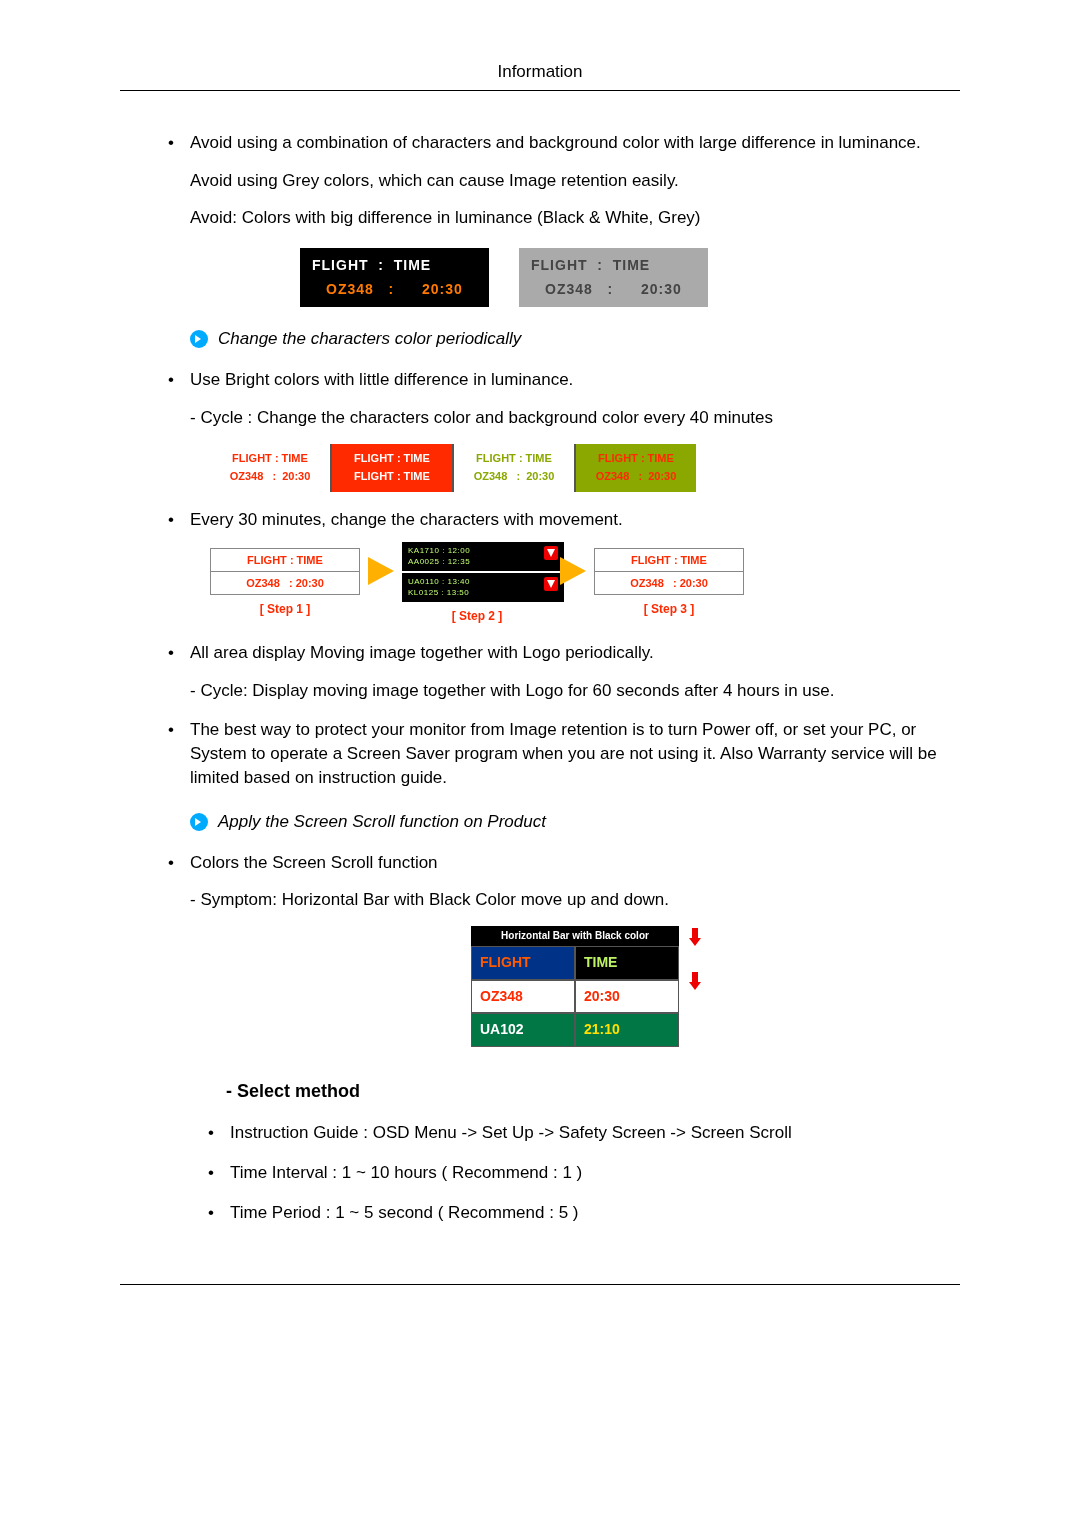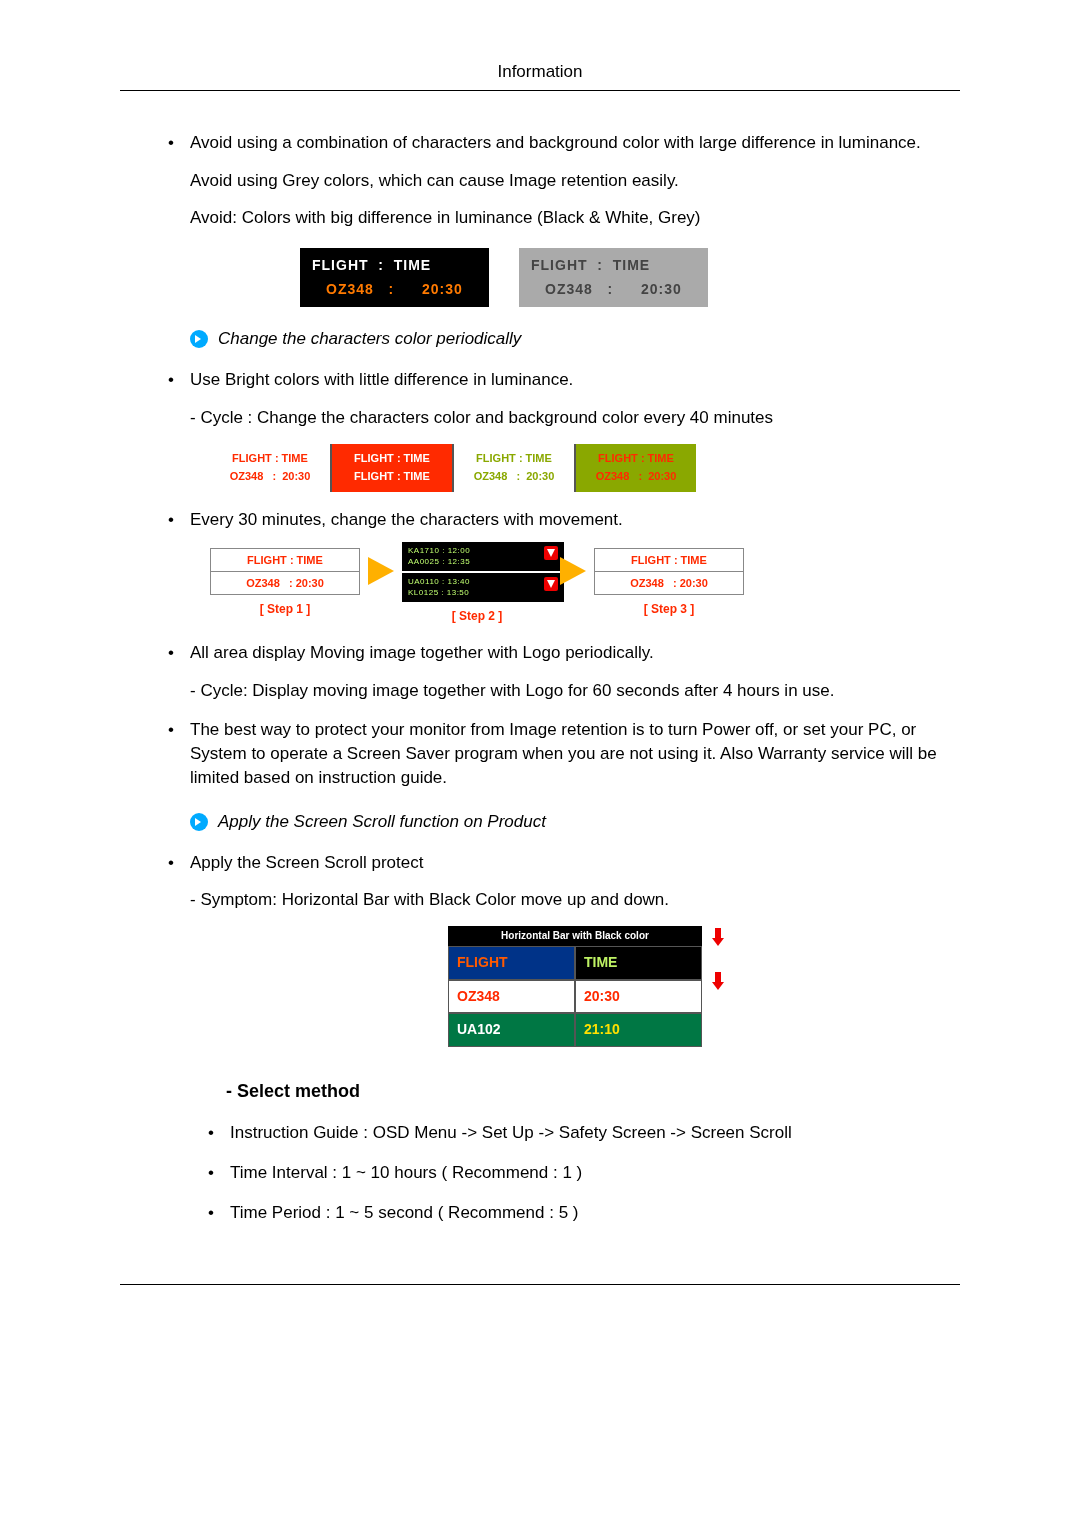--- a/index.html
+++ b/index.html
@@ -109,21 +109,21 @@
 .mid-black {
   width: 150px; background:#000; color:#c0ff70;
   font-size:8px; line-height:1.2; padding:4px 6px;
   display:flex; justify-content:space-between; letter-spacing:0.5px;
 }
 .mid-black .col { display:flex; flex-direction:column; gap:2px; }
 .red-pin { width:14px;height:14px;background:#e00;border-radius:2px;position:relative; }
 .red-pin::after { content:""; position:absolute; left:3px;top:3px;width:0;height:0;
   border-top:8px solid #fff;border-left:4px solid transparent;border-right:4px solid transparent; }
 
-.scroll-demo { margin: 14px auto; width: 254px; position: relative; }
+.scroll-demo { margin: 14px auto; width: 208px; position: relative; }
 .scroll-header { background:#000;color:#fff;font-size:10px;font-weight:bold;text-align:center;padding:3px 0; }
 .scroll-row { display:flex; }
 .scroll-cell { flex:1; font-weight:bold; font-size:14px; padding:6px 8px; border:1px solid #555; }
 .sc-blue-red { background:#003388; color:#ff5a00; }
 .sc-white-red { background:#fff; color:#ff2a00; }
 .sc-green-white { background:#007744; color:#fff; }
 .sc-green-yellow { background:#007744; color:#ffe000; }
 .sc-black { background:#000; color:#bef264; }
 .red-down { position:absolute; right:-22px; width:12px;height:12px; }
 .red-down::before { content:""; display:block;width:6px;height:10px;background:#e00;margin:0 auto; }
@@ -245,21 +245,21 @@
   </li>
 </ul>
 
 <div class="section-label">
   <span class="arrow-icon"></span>
   <span>Apply the Screen Scroll function on Product</span>
 </div>
 
 <ul class="bullets">
   <li>
-    <span>Apply the Screen Scroll protect</span>
+    <span>Colors the Screen Scroll function</span>
     <div class="sub sub-dash" style="margin-left:0;margin-top:14px">
       <span>Symptom: Horizontal Bar with Black Color move up and down.</span>
     </div>
 
     <div class="scroll-demo">
       <div class="scroll-header">Horizontal Bar with Black color</div>
       <div class="scroll-row">
         <div class="scroll-cell sc-blue-red">FLIGHT</div>
         <div class="scroll-cell sc-black">TIME</div>
       </div>

